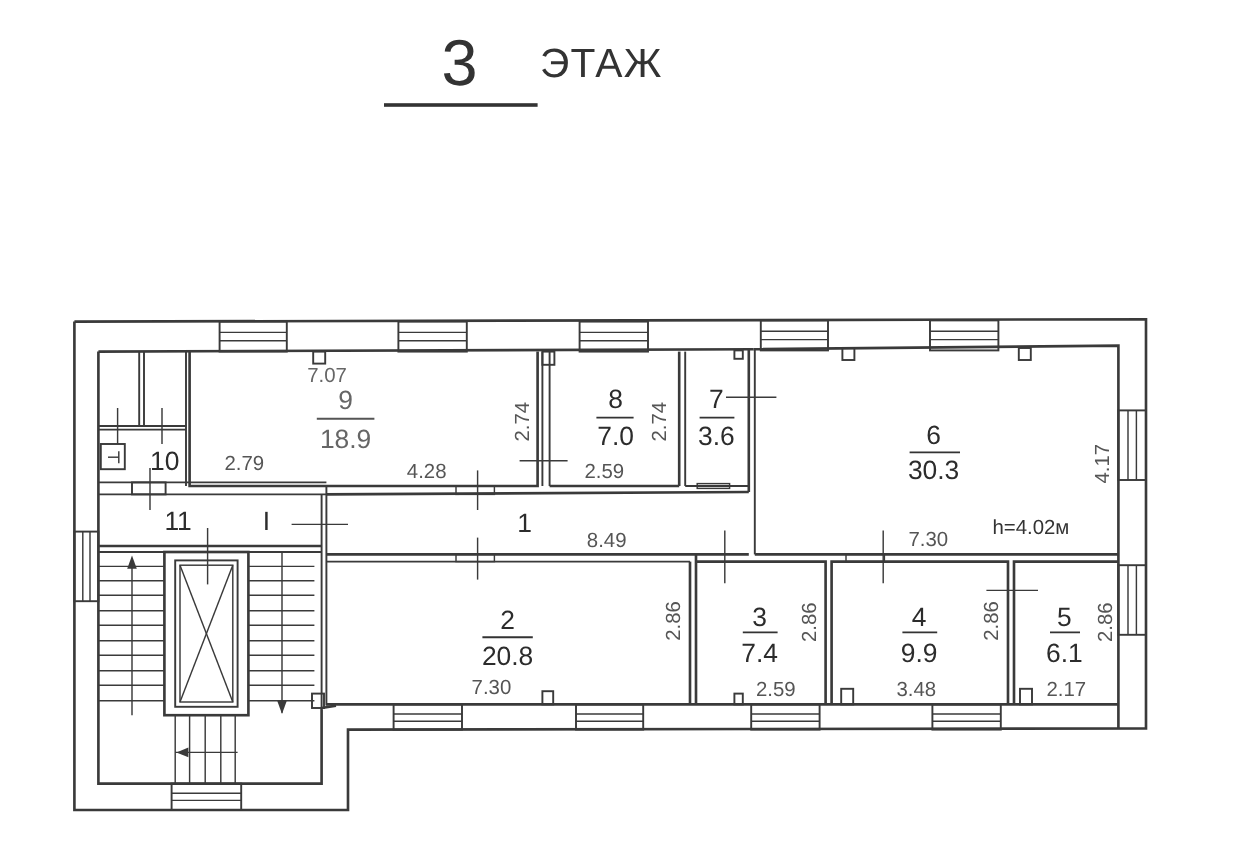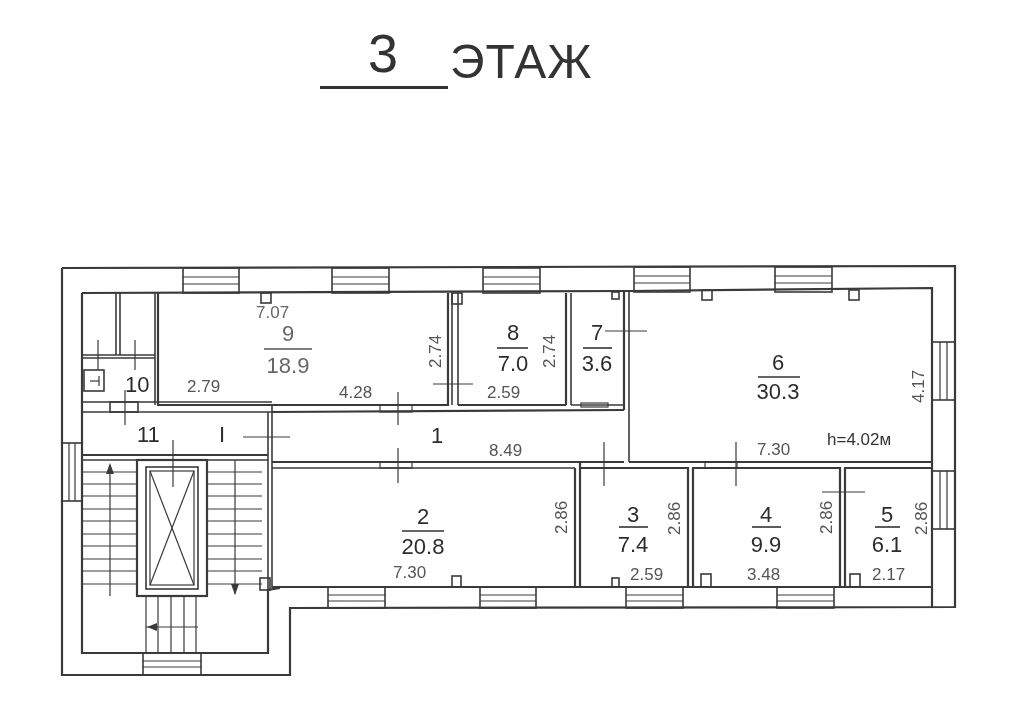--- a/index.html
+++ b/index.html
@@ -1,20 +1,20 @@
 <!DOCTYPE html>
 <html><head>
 <meta charset="utf-8">
 <style>
   html, body { margin: 0; padding: 0; background: #ffffff; }
   body { width: 1028px; height: 716px; position: relative; overflow: hidden;
          font-family: "Liberation Sans", sans-serif; color: #2a2a2a; }
   #title-wrap { position: absolute; left: 320px; top: 22px; width: 320px; height: 80px; }
   #title-num { position: absolute; left: 48px; top: 0; font-size: 54px; color: #333; }
-  #title-text { position: absolute; left: 130px; top: 12px; font-size: 48px; color: #333; letter-spacing: 1px; }
+  #title-text { position: absolute; left: 130px; top: 12px; font-size: 34px; color: #333; letter-spacing: 1px; }
   #title-underline { position: absolute; left: 0; top: 64px; width: 128px; height: 3px; background: #333; }
   svg#plan { position: absolute; left: 0; top: 0; }
   svg text { font-family: "Liberation Sans", sans-serif; fill: #2c2c2c; }
   .lbl { font-size: 22px; }
   .dim { font-size: 17px; fill: #555; }
   .grey { fill: #666; }
   .w { stroke: #3a3a3a; stroke-width: 2.2; fill: none; }
   .wt { stroke: #3a3a3a; stroke-width: 1.6; fill: none; }
   .th { stroke: #3a3a3a; stroke-width: 1.2; fill: none; }
 </style>

